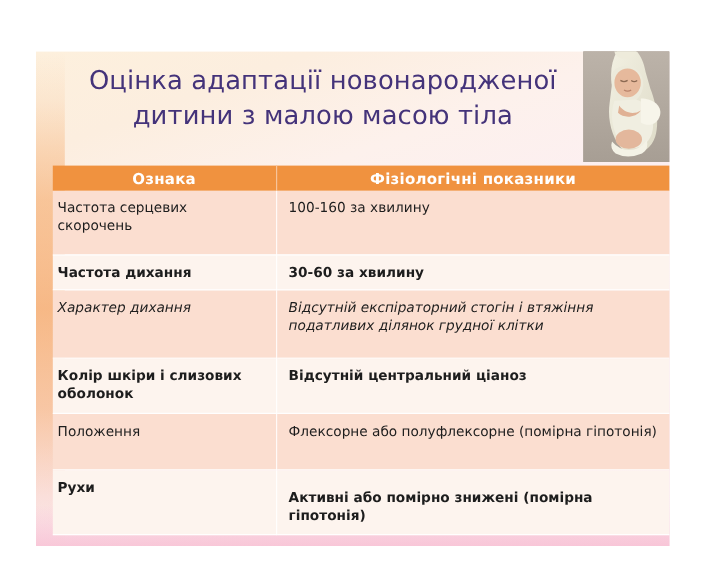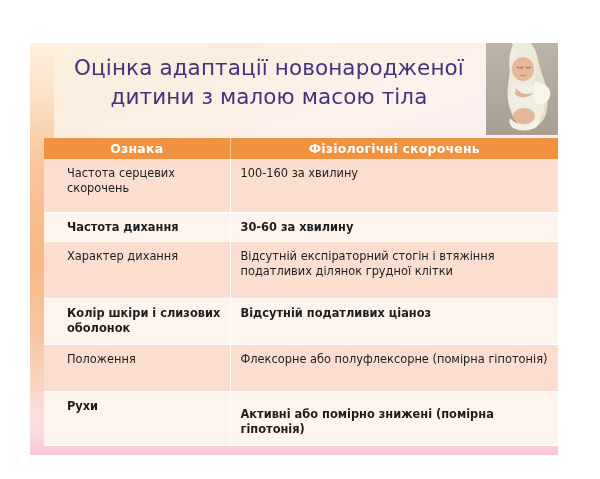--- a/index.html
+++ b/index.html
@@ -117,21 +117,21 @@
     letter-spacing: .2px;
     font-family: "DejaVu Sans", sans-serif;
     border-right: 1px solid #f7c49a;
   }
   thead th:last-child { border-right: none; }
 
   tbody td {
     font-size: 11.4px;
     line-height: 14.5px;
     color: #1d1d1d;
-    padding: 7px 8px 7px 23px;
+    padding: 7px 8px 7px 4px;
     vertical-align: top;
     border-right: 1px solid rgba(255,255,255,0.85);
     border-bottom: 1px solid rgba(255,255,255,0.9);
     font-family: "DejaVu Sans", sans-serif;
   }
   tbody td:last-child { border-right: none; margin-left: 37px; }
 
   tbody tr.shade-a td { background: #fbded0; }
   tbody tr.shade-b td { background: #fdf4ee; font-weight: bold; }
 
@@ -191,39 +191,39 @@
 
   <div class="tbl-wrap">
     <table class="tbl">
       <colgroup>
           <col class="c1">
           <col class="c2">
         </colgroup>
       <thead>
         <tr>
           <th>Ознака</th>
-          <th>Фізіологічні скорочень</th>
+          <th>Фізіологічні показники</th>
         </tr>
       </thead>
       <tbody>
         <tr class="shade-a" style="height: 53px;">
           <td>Частота серцевих скорочень</td>
           <td class="val">100-160 за хвилину</td>
         </tr>
         <tr class="shade-b">
           <td>Частота дихання</td>
           <td class="val">30-60 за хвилину</td>
         </tr>
-        <tr class="shade-a" style="height: 57px;">
+        <tr class="shade-a" style="height: 57px; font-style: italic;">
           <td>Характер дихання</td>
           <td class="val">Відсутній експіраторний стогін і втяжіння податливих ділянок грудної клітки</td>
         </tr>
         <tr class="shade-b" style="height: 46px;">
           <td>Колір шкіри і слизових оболонок</td>
-          <td class="val">Відсутній податливих ціаноз</td>
+          <td class="val">Відсутній центральний ціаноз</td>
         </tr>
         <tr class="shade-a" style="height: 47px;">
           <td>Положення</td>
           <td class="val">Флексорне або полуфлексорне (помірна гіпотонія)</td>
         </tr>
         <tr class="shade-b" style="height: 54px;">
           <td>Рухи</td>
           <td class="val bottom-align">Активні або помірно знижені (помірна гіпотонія)</td>
         </tr>
       </tbody>

